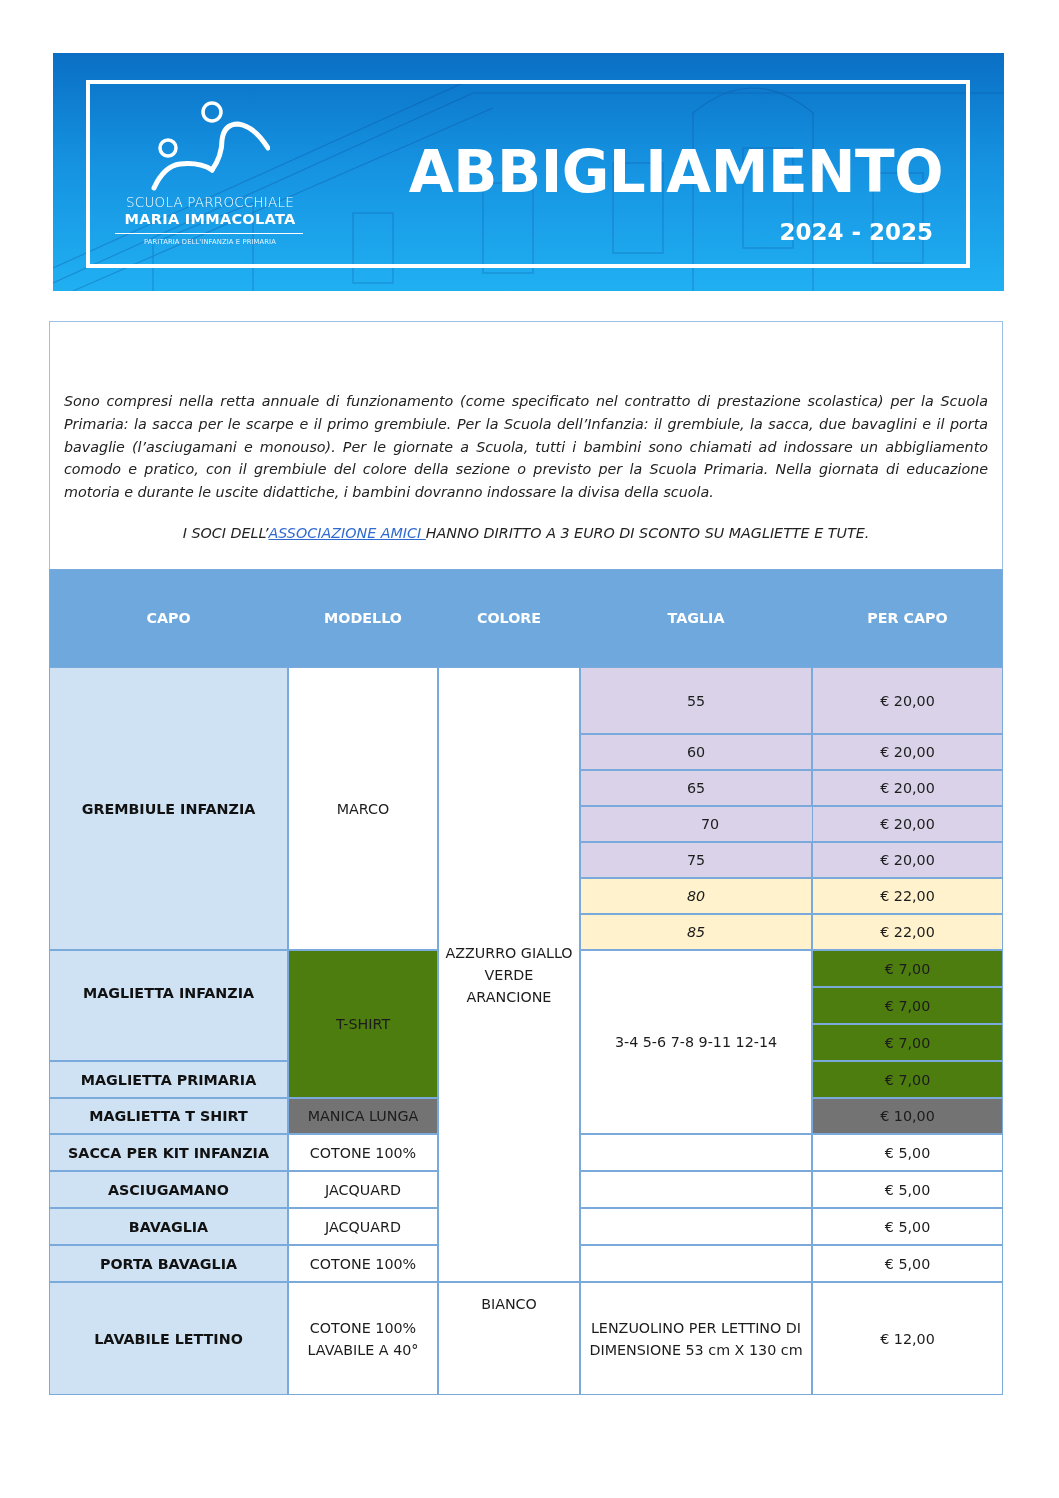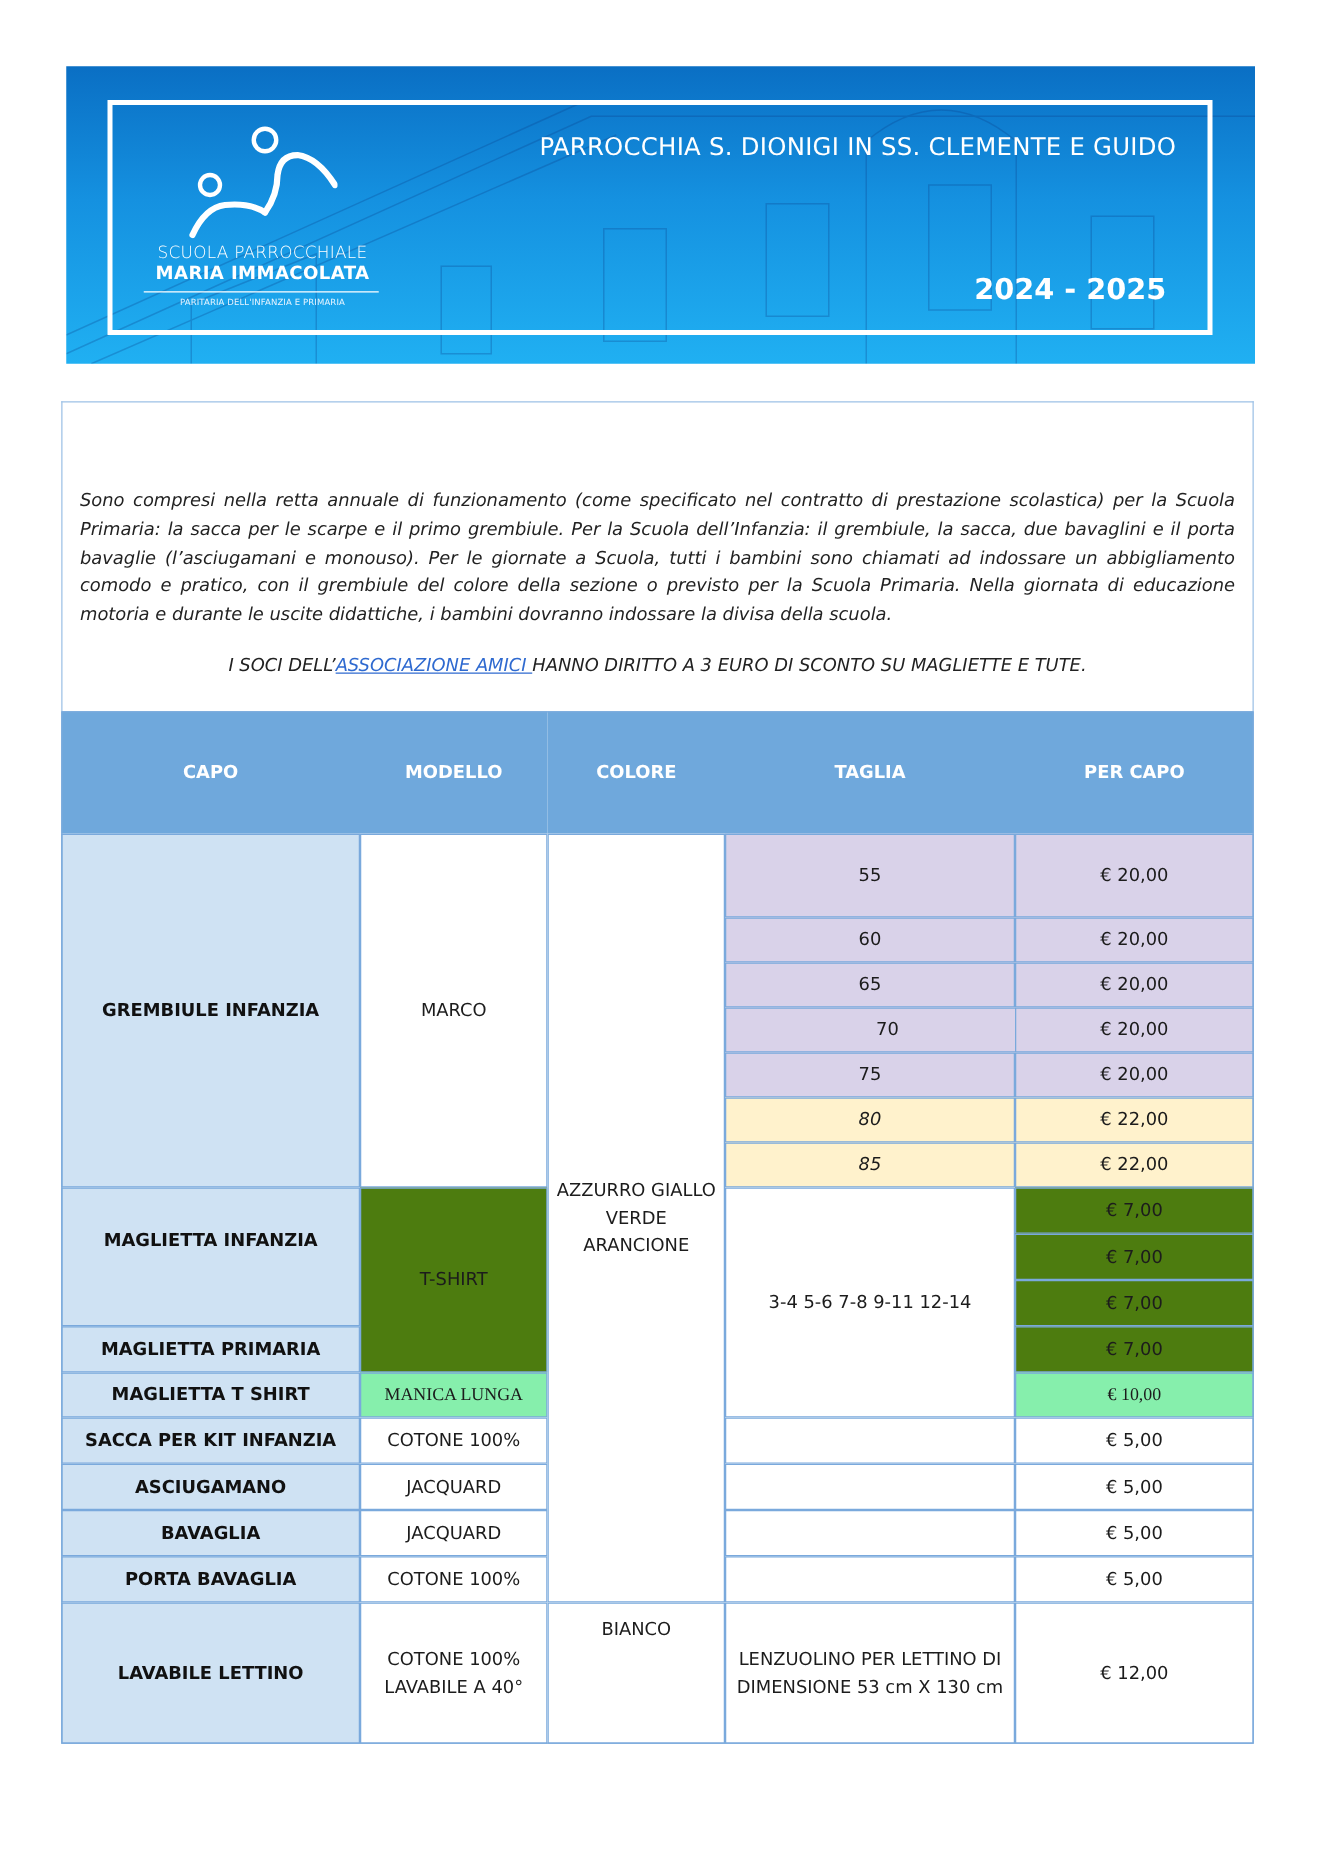--- a/index.html
+++ b/index.html
@@ -73,21 +73,21 @@
   }
   .hdr {
     background: #6fa8dc; color: #ffffff; font-weight: bold; font-size: 14.3px;
     border: none;
   }
   .capo { background: #cfe2f3; font-weight: bold; color: #111; }
   .white { background: #ffffff; }
   .purple { background: #d9d2e9; }
   .yellow { background: #fff2cc; }
   .green { background: #4d7c0f; }
-  .pink { background: #86efac; font-family: Liberation Serif, serif; }
+  .pink { background: #737373; }
   .italic { font-style: italic; }
   .top-align { align-items: flex-start; padding-top: 13px; }
   .table-outer {
     position: absolute; left: 49px; top: 569px; width: 954px; height: 826px;
     border: 1.5px solid #7aa9dc; pointer-events: none;
   }
 </style>
 </head>
 <body>
 
@@ -114,21 +114,21 @@
       <circle cx="62" cy="16" r="9" stroke-width="3.5"></circle>
       <path d="M4 92 Q14 70 30 68 Q50 66 62 74" stroke-width="5"></path>
       <path d="M62 74 Q72 60 72 44 Q74 28 88 28 Q104 30 118 52" stroke-width="5"></path>
     </g>
   </svg>
   <div class="school-line1">SCUOLA PARROCCHIALE</div>
   <div class="school-line2">MARIA IMMACOLATA</div>
   <div class="school-rule"></div>
   <div class="school-line3">PARITARIA DELL'INFANZIA E PRIMARIA</div>
 
-  <div class="parish">PARROCCHIA S. DIONIGI IN SS. CLEMENTE E GUIDO</div>
+  <div class="main-title">ABBIGLIAMENTO</div>
   <div class="years">2024 - 2025</div>
 </div>
 
 <div class="info-box">
   <div class="info-body">Sono compresi nella retta annuale di funzionamento (come specificato nel contratto di prestazione scolastica) per la Scuola Primaria: la sacca per le scarpe e il primo grembiule. Per la Scuola dell’Infanzia: il grembiule, la sacca, due bavaglini e il porta bavaglie (l’asciugamani e monouso). Per le giornate a Scuola, tutti i bambini sono chiamati ad indossare un abbigliamento comodo e pratico, con il grembiule del colore della sezione o previsto per la Scuola Primaria. Nella giornata di educazione motoria e durante le uscite didattiche, i bambini dovranno indossare la divisa della scuola.</div>
   <div class="info-discount">
     <span>I SOCI DELL’</span><span class="link">ASSOCIAZIONE AMICI </span><span>HANNO DIRITTO A 3 EURO DI SCONTO SU MAGLIETTE E TUTE.</span>
   </div>
 </div>
 

